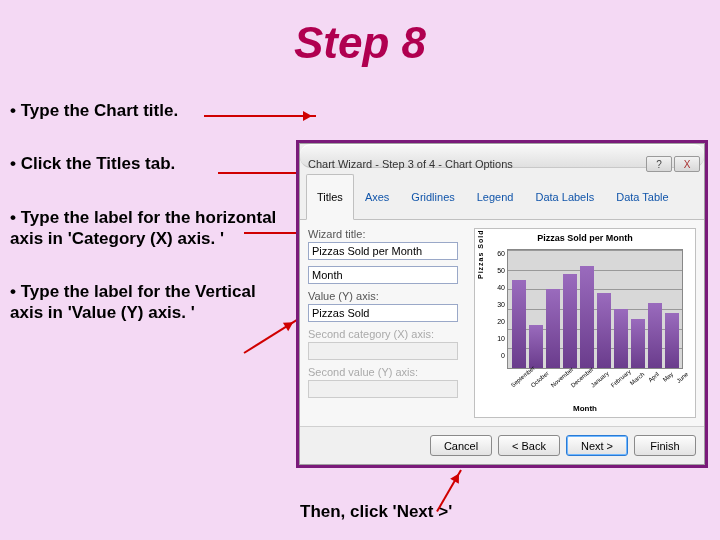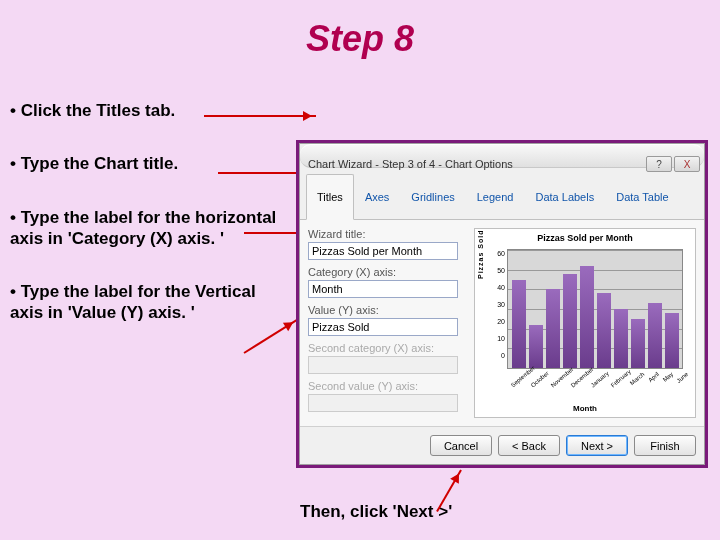--- a/index.html
+++ b/index.html
@@ -6,21 +6,21 @@
   body {
     width: 720px;
     height: 540px;
     background: #f4d9f4;
     font-family: Arial, sans-serif;
     position: relative;
     overflow: hidden;
   }
   .slide-title {
     text-align: center;
-    font-size: 36px;
+    font-size: 44px;
     font-weight: bold;
     font-style: italic;
     color: #b00050;
     padding: 18px 0 14px 0;
     font-family: Arial, sans-serif;
   }
   .instructions {
     position: absolute;
     left: 10px;
     top: 100px;
@@ -228,22 +228,22 @@
     border:5px solid transparent;
     border-bottom:9px solid #d00000;
   }
 </style>
 </head>
 <body>
 
 <div class="slide-title">Step 8</div>
 
 <div class="instructions">
+  <div class="bullet">• <span>Type the Chart title.</span></div>
   <div class="bullet">• <span>Click the Titles tab.</span></div>
-  <div class="bullet">• <span>Type the Chart title.</span></div>
   <div class="bullet">• <span>Type the label for the horizontal axis in 'Category (X) axis. '</span></div>
   <div class="bullet">• <span>Type the label for the Vertical axis in 'Value (Y) axis. '</span></div>
 </div>
 
 <div class="footer-text">Then, click 'Next &gt;'</div>
 
 <div class="arrow" style="left:204px; top:115px; width:112px;"></div>
 <div class="arrow" style="left:218px; top:172px; width:96px;"></div>
 <div class="arrow" style="left:244px; top:232px; width:70px;"></div>
 <div class="arrow" style="left:244px; top:352px; width:62px; transform:rotate(-32deg); transform-origin:left center;"></div>
@@ -264,21 +264,20 @@
       <div class="tab">Data Labels</div>
       <div class="tab">Data Table</div>
     </div>
     <div class="dialog-body">
       <div class="form-col">
         <div class="row">
           <label>Wizard title:</label>
           <input value="Pizzas Sold per Month" style="">
         </div>
         <div class="row">
-          <label>Category (X) axis:</label>
           <input value="Month" style="">
         </div>
         <div class="row">
           <label>Value (Y) axis:</label>
           <input value="Pizzas Sold" style="">
         </div>
         <div class="row">
           <label class="disabled">Second category (X) axis:</label>
           <input class="disabled" disabled="" value="" style="">
         </div>

